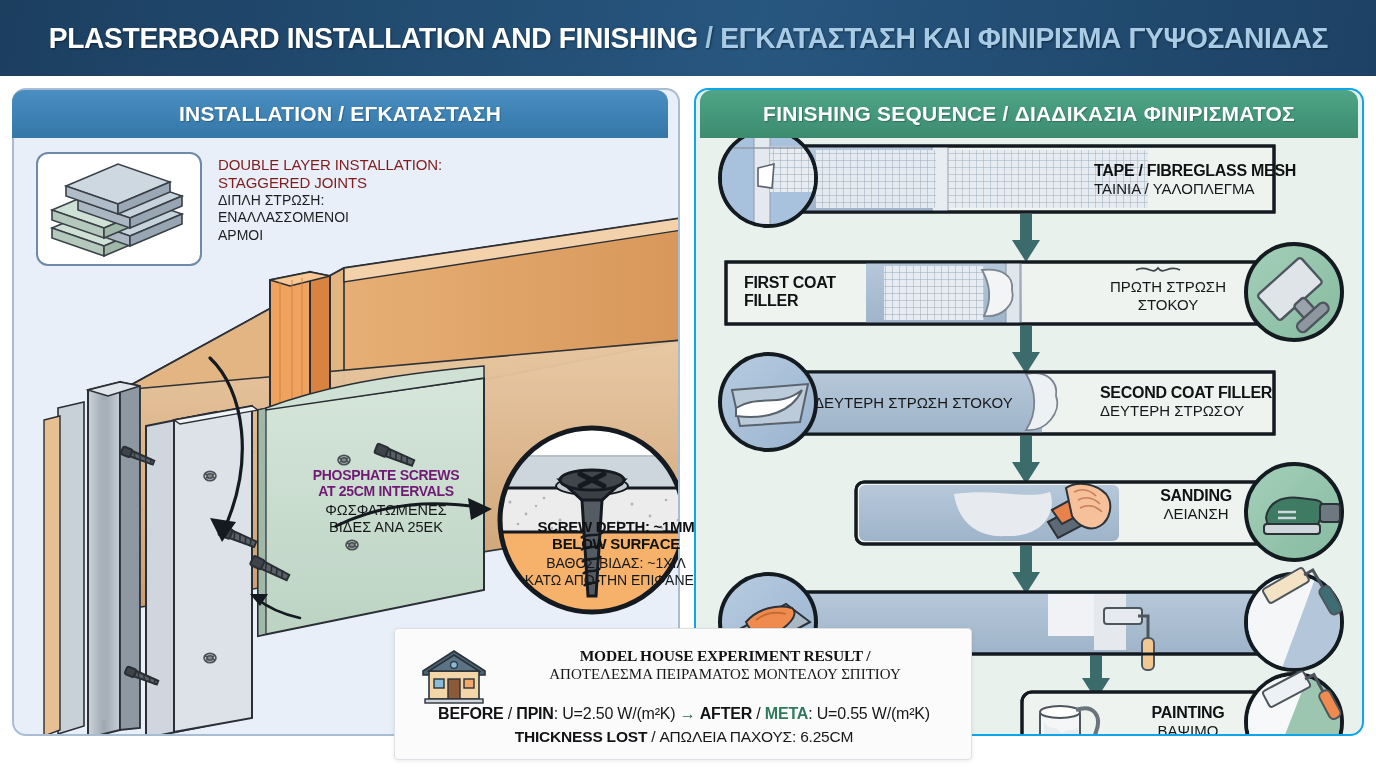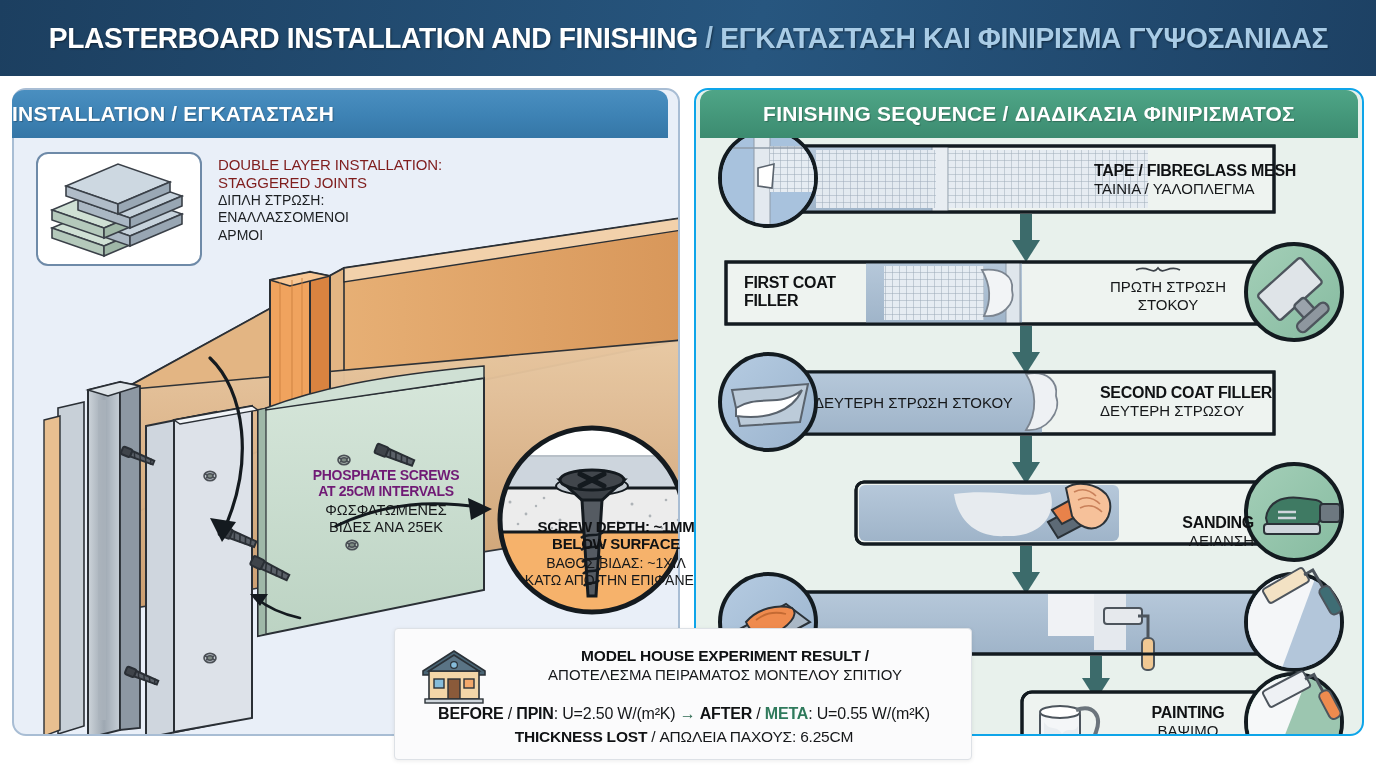--- a/index.html
+++ b/index.html
@@ -31,21 +31,21 @@
   
   #panel-left {
     position:absolute; left:12px; top:88px; width:668px; height:648px;
     background:#e9eff8; border:2px solid #a8bdd4; border-radius:14px;
     overflow:hidden;
   }
   #panel-left-head {
     position:absolute; left:12px; top:90px; width:656px; height:48px;
     background:linear-gradient(180deg,#4a8fc0 0%,#3d82b4 55%,#3576a6 100%);
     border-radius:12px 12px 0 0;
-    display:flex; align-items:center; justify-content:flex-start;
+    display:flex; align-items:center; justify-content:center;
   }
   #panel-right {
     position:absolute; left:694px; top:88px; width:670px; height:648px;
     background:#e8f1ec; border:2px solid #0ea5e9; border-radius:14px;
     overflow:hidden;
   }
   #panel-right-head {
     position:absolute; left:700px; top:90px; width:658px; height:48px;
     background:linear-gradient(180deg,#4fa587 0%,#44977a 55%,#3c8b70 100%);
     border-radius:12px 12px 0 0;
@@ -81,21 +81,21 @@
   #depth-en { font-size:15px; font-weight:bold; color:#101214; line-height:1.16; letter-spacing:-0.3px;}
   #depth-gr { font-size:14px; color:#16181a; line-height:1.2; margin-top:2px;}
 
   
   #result-box {
     position:absolute; left:394px; top:628px; width:578px; height:132px;
     background:#fbfbfc; border:1px solid #dde1e6; border-radius:4px;
     box-shadow:0 1px 4px rgba(0,0,0,0.08);
   }
   #result-house { position:absolute; left:22px; top:16px; width:74px; height:62px; }
-  #result-head { position:absolute; left:104px; top:18px; width:452px; text-align:center;}
+  #result-head { position:absolute; left:104px; top:18px; width:452px; text-align:center;font-family:Liberation Serif, serif;}
   #result-head .l1 { font-size:15.5px; font-weight:bold; color:#101214; letter-spacing:-0.2px;}
   #result-head .l2 { font-size:15px; color:#16181a; margin-top:1px;}
   #result-lines { position:absolute; left:10px; top:74px; width:558px; text-align:center;}
   #result-l1 { font-size:16px; color:#16181a; letter-spacing:-0.2px; line-height:1.35;}
   #result-l2 { font-size:15.5px; color:#16181a; letter-spacing:-0.2px; margin-top:3px;}
   .b { font-weight:bold; color:#101214; }
   .g-meta { font-weight:bold; color:#2f7a5c; }
   .arrow-ch { color:#2f6b52; font-weight:bold; }
   .step-label { position:absolute; }
   .step-en { font-size:16px; font-weight:bold; color:#101214; line-height:1.15; letter-spacing:-0.3px;}
@@ -549,21 +549,21 @@
   </div>
 
   <div class="step-label" style="left:404px; top:294px;">
     <div class="step-en">SECOND COAT FILLER</div>
     <div class="step-gr">ΔΕΥΤΕΡΗ ΣΤΡΩΣΟΥ</div>
   </div>
   <div class="step-label" style="left:118px; top:304px;">
     <div class="step-gr">ΔΕΥΤΕΡΗ ΣΤΡΩΣΗ ΣΤΟΚΟΥ</div>
   </div>
 
-  <div class="step-label" style="left:442px; top:424px; text-align:right; width:116px;">
+  <div class="step-label" style="left:442px; top:397px; text-align:center; width:116px;">
     <div class="step-en">SANDING</div>
     <div class="step-gr">ΛΕΙΑΝΣΗ</div>
   </div>
 
 
   <div class="step-label" style="left:430px; top:614px; text-align:center; width:124px;">
     <div class="step-en">PAINTING</div>
     <div class="step-gr">ΒΑΨΙΜΟ</div>
   </div>
 </div>

